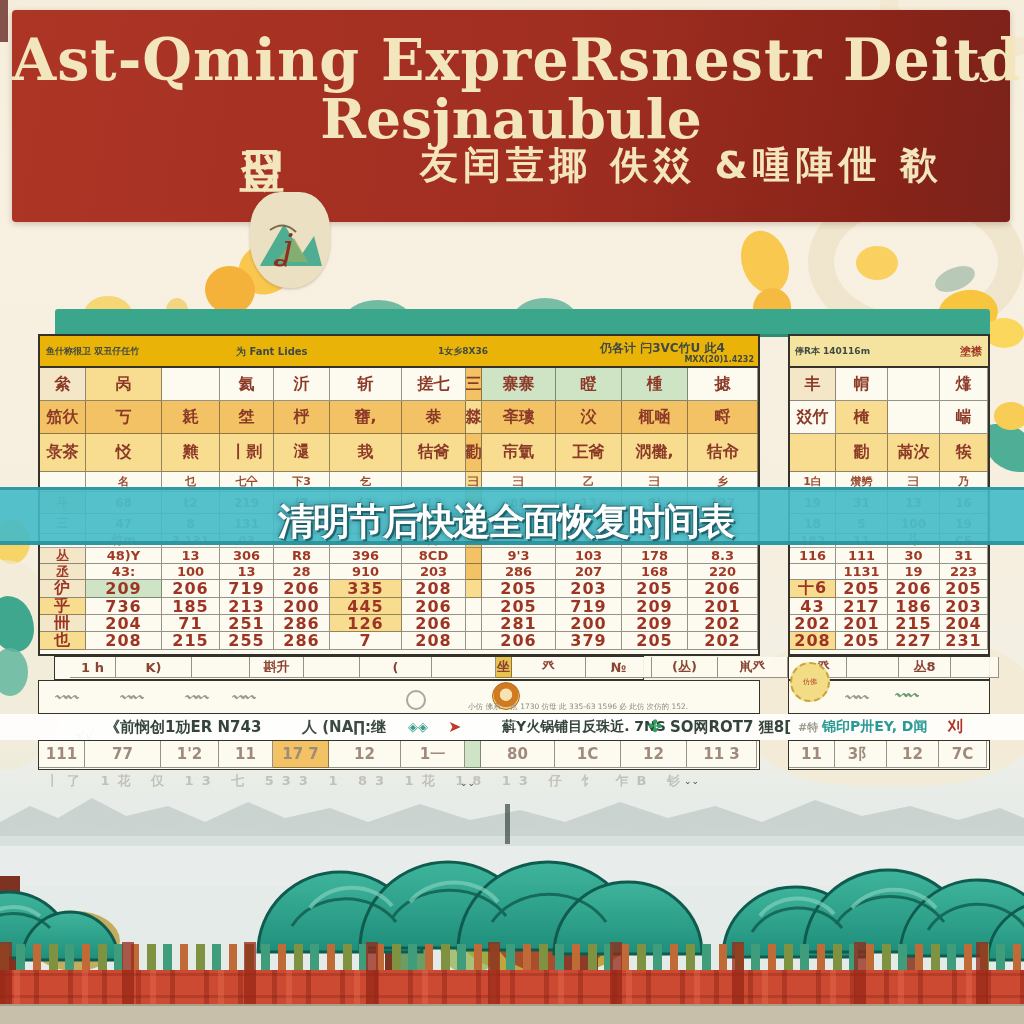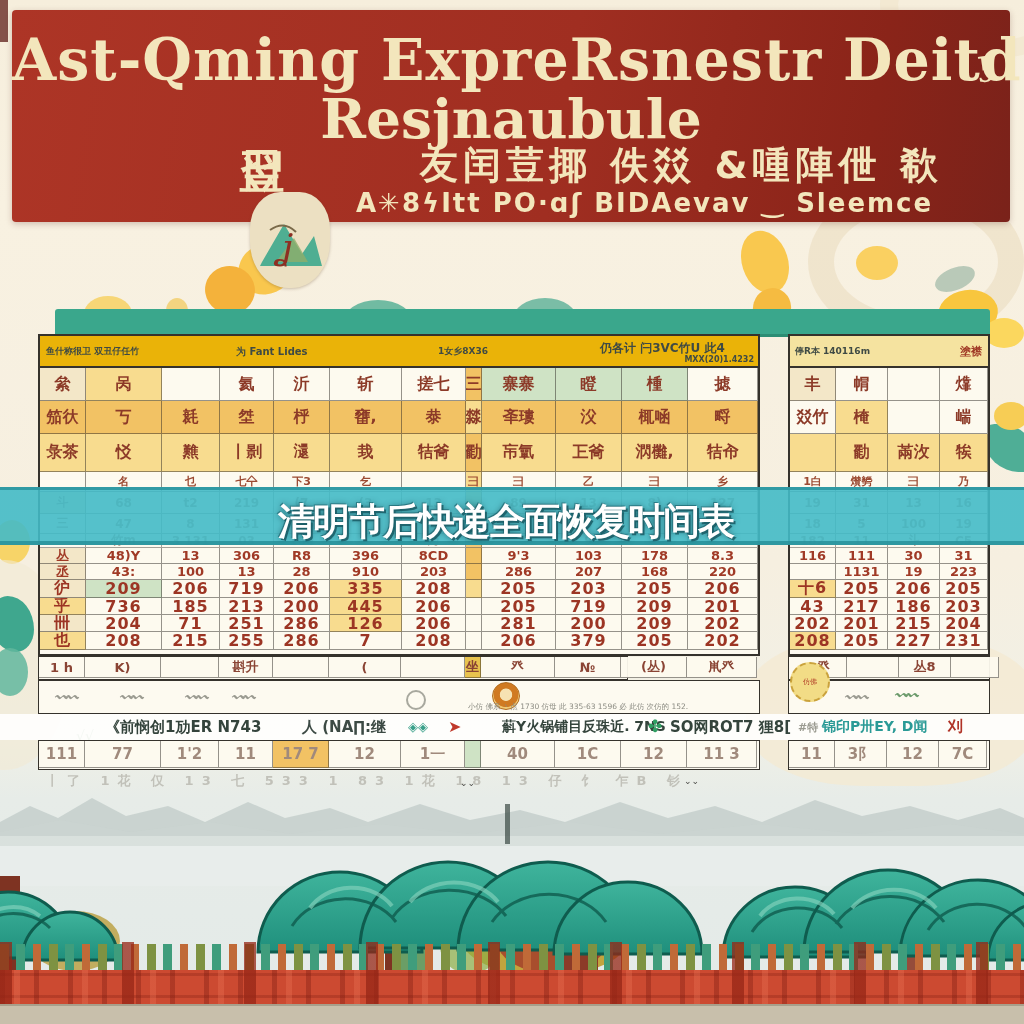--- a/index.html
+++ b/index.html
@@ -50,21 +50,21 @@
   .t-gf .g-cell{font-size:13px;color:#8a4434;font-weight:bold;}
   .t-fg .g-cell{font-size:15px;color:#a08a7c;font-weight:bold;}
   
   #band{position:absolute;left:0;top:487px;width:1024px;height:58px;background:rgba(66,186,198,.9);
     border-top:3px solid rgba(44,150,160,.9);border-bottom:4px solid rgba(40,145,155,.85);box-sizing:border-box;}
   #band .title{position:absolute;left:278px;top:7px;font-size:37px;font-weight:bold;color:#fff;
     letter-spacing:-2px;white-space:nowrap;
     text-shadow:2px 2px 0 rgba(25,90,100,.85),-1px -1px 0 rgba(25,90,100,.6),0 0 6px rgba(20,70,80,.7);}
   
   .fstrip{position:absolute;background:#fdfaf0;border:1.5px solid #35322c;box-sizing:border-box;}
-  #fs1{left:38px;top:656px;width:590px;height:24px;}
+  #fs1{left:54px;top:656px;width:590px;height:24px;padding-left:15px;}
   #fs2{left:38px;top:680px;width:722px;height:34px;}
   #fs4{left:38px;top:740px;width:722px;height:30px;}
   #sf1{left:788px;top:656px;width:202px;height:24px;}
   #sf2{left:788px;top:680px;width:202px;height:34px;}
   #sf4{left:788px;top:740px;width:202px;height:30px;}
   #fs1 .g-row,#fs2 .g-row,#fs4 .g-row{grid-template-columns:46px 76px 58px 54px 56px 72px 64px 16px 74px 66px 66px 70px;}
   #sf1 .g-row,#sf4 .g-row{grid-template-columns:46px 52px 52px 48px;}
   #logoline{position:absolute;left:0;top:714px;width:1024px;height:26px;background:rgba(255,255,255,.88);}
   #logoline span{position:absolute;white-space:nowrap;font-weight:bold;}
   .doodle{position:absolute;color:#9a9a90;font-size:13px;letter-spacing:-2px;}
@@ -123,21 +123,20 @@
   <div class="blob" style="left:-8px;top:648px;width:36px;height:48px;background:#62b79d;opacity:.85;"></div>
   <div class="blob" style="left:746px;top:636px;width:290px;height:150px;background:#f4ead2;opacity:.75;border-radius:40%;"></div>
   <div class="blob" style="left:686px;top:684px;width:48px;height:30px;background:#cfe0cf;opacity:.8;"></div>
   <span class="abs" style="left:76px;top:728px;color:#6a9a5a;opacity:.6;font-size:14px;">√√</span>
   <div class="abs" id="smudge"></div>
 
   <div id="banner">
     <div class="bline" id="b1">Ast-Qming ExpreRsnestr Deitde</div>
     <div class="bline" id="b2">Resjnaubule</div>
     <div id="b3">友闰荳揶 佚㸚 &amp;喠陣伳 欷</div>
-    <div id="b4">A✳8ϟItt PO·ɑʃ BIDAevav ‿ Sleemce</div>
     <div id="bmark">ʖ</div>
     <div id="bstamp">翌日</div>
   </div>
 
   <div id="cup">
     <svg width="80" height="70" viewBox="0 0 80 70">
       <polygon points="12,52 34,14 52,44 64,26 72,56 10,56" fill="#4fae92"></polygon>
       <polygon points="26,52 44,28 58,52" fill="#8fae6a" opacity=".8"></polygon>
       <path d="M20,20 Q34,10 46,22" stroke="#7a6a4a" stroke-width="2" fill="none"></path>
     </svg>
@@ -480,21 +479,21 @@
   <div class="fstrip" id="fs4">
       <div class="g-row t-fg" style="height: 27px;">
         <div class="g-cell b-w">111</div>
         <div class="g-cell b-w">77</div>
         <div class="g-cell b-w">1'2</div>
         <div class="g-cell b-w">11</div>
         <div class="g-cell b-o">17 7</div>
         <div class="g-cell b-w">12</div>
         <div class="g-cell b-w">1一</div>
         <div class="g-cell b-g"></div>
-        <div class="g-cell b-w">40</div>
+        <div class="g-cell b-w">80</div>
         <div class="g-cell b-w">1C</div>
         <div class="g-cell b-w">12</div>
         <div class="g-cell b-w">11 3</div>
       </div>
     </div>
   <div class="fstrip" id="sf4">
       <div class="g-row t-fg" style="height: 27px;">
         <div class="g-cell b-w">11</div>
         <div class="g-cell b-w">3阝</div>
         <div class="g-cell b-w">12</div>

